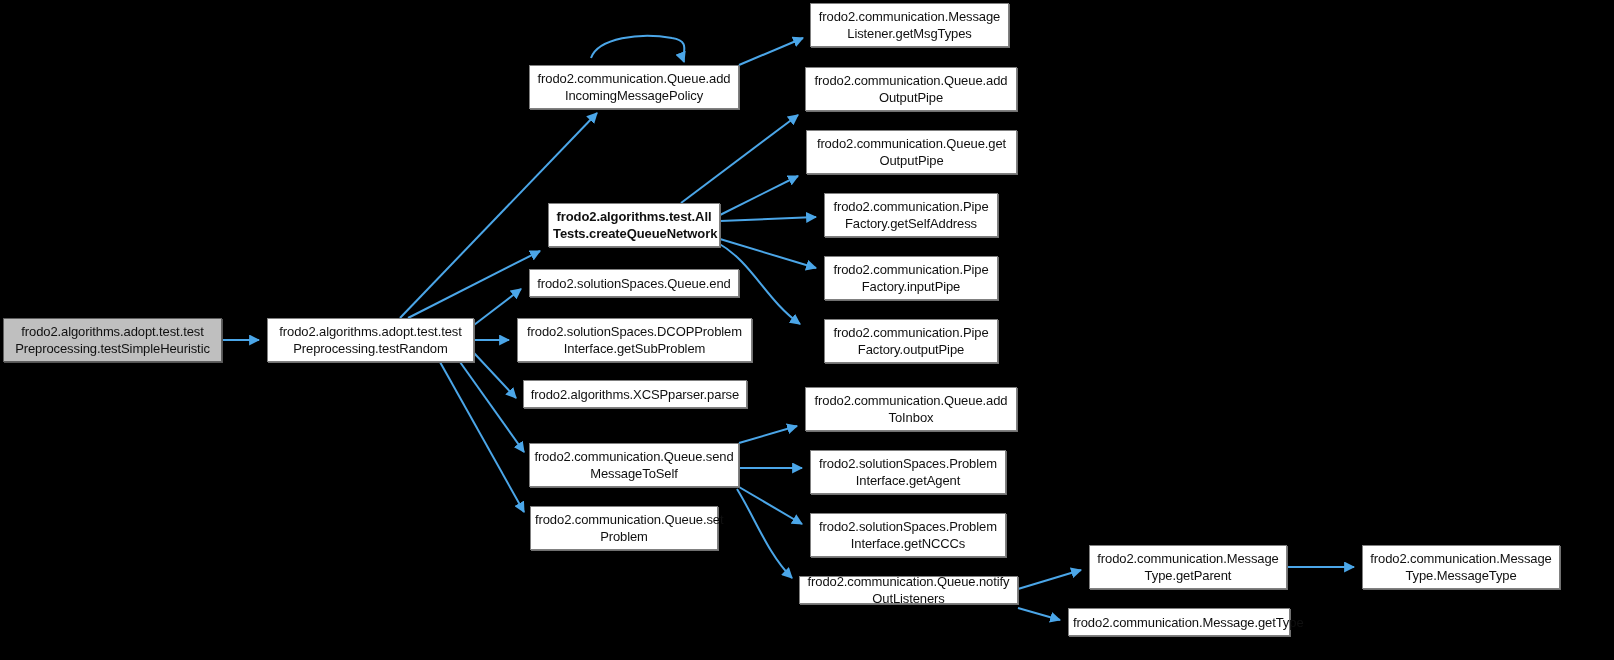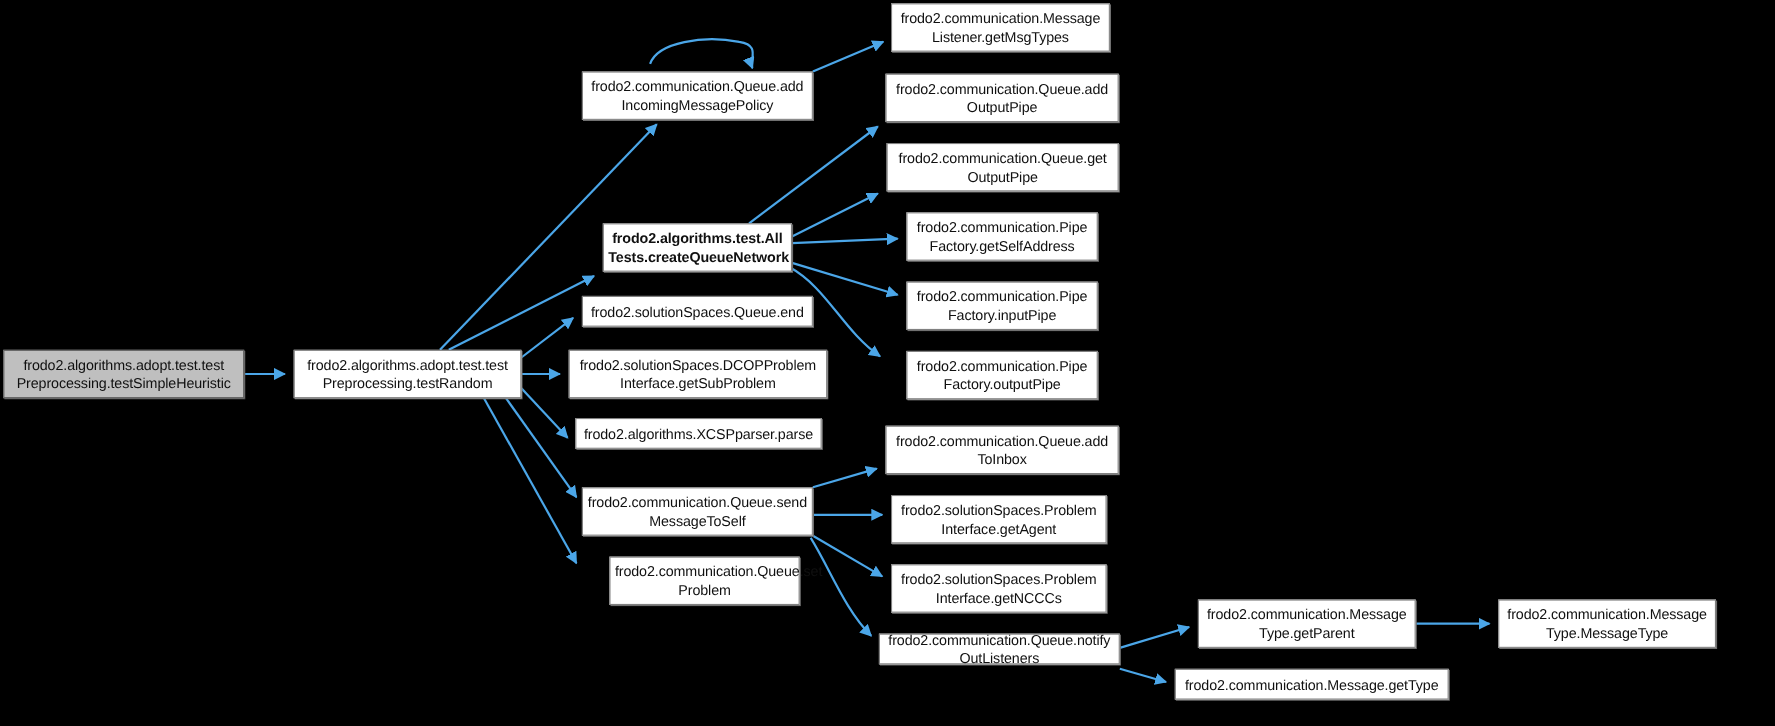--- a/index.html
+++ b/index.html
@@ -112,21 +112,21 @@
         <span class="node-label">frodo2.solutionSpaces.DCOPProblem
 Interface.getSubProblem</span>
       </div>
       <div class="node" style="left: 523px; top: 380px; width: 224px; height: 28px;">
         <span class="node-label">frodo2.algorithms.XCSPparser.parse</span>
       </div>
       <div class="node" style="left: 529px; top: 443px; width: 210px; height: 44px;">
         <span class="node-label">frodo2.communication.Queue.send
 MessageToSelf</span>
       </div>
-      <div class="node" style="left: 554px; top: 506px; width: 173px; height: 44px;">
+      <div class="node" style="left: 530px; top: 506px; width: 188px; height: 44px;">
         <span class="node-label">frodo2.communication.Queue.set
 Problem</span>
       </div>
       <div class="node" style="left: 810px; top: 3px; width: 199px; height: 44px;">
         <span class="node-label">frodo2.communication.Message
 Listener.getMsgTypes</span>
       </div>
       <div class="node" style="left: 805px; top: 67px; width: 212px; height: 44px;">
         <span class="node-label">frodo2.communication.Queue.add
 OutputPipe</span>
@@ -160,21 +160,21 @@
 Interface.getNCCCs</span>
       </div>
       <div class="node" style="left: 799px; top: 576px; width: 219px; height: 28px;">
         <span class="node-label">frodo2.communication.Queue.notify
 OutListeners</span>
       </div>
       <div class="node" style="left: 1089px; top: 545px; width: 198px; height: 44px;">
         <span class="node-label">frodo2.communication.Message
 Type.getParent</span>
       </div>
-      <div class="node" style="left: 1068px; top: 608px; width: 249px; height: 28px;">
+      <div class="node" style="left: 1068px; top: 608px; width: 222px; height: 28px;">
         <span class="node-label">frodo2.communication.Message.getType</span>
       </div>
       <div class="node" style="left: 1362px; top: 545px; width: 198px; height: 44px;">
         <span class="node-label">frodo2.communication.Message
 Type.MessageType</span>
       </div>
     </div>
 </div>
 
 </body></html>

